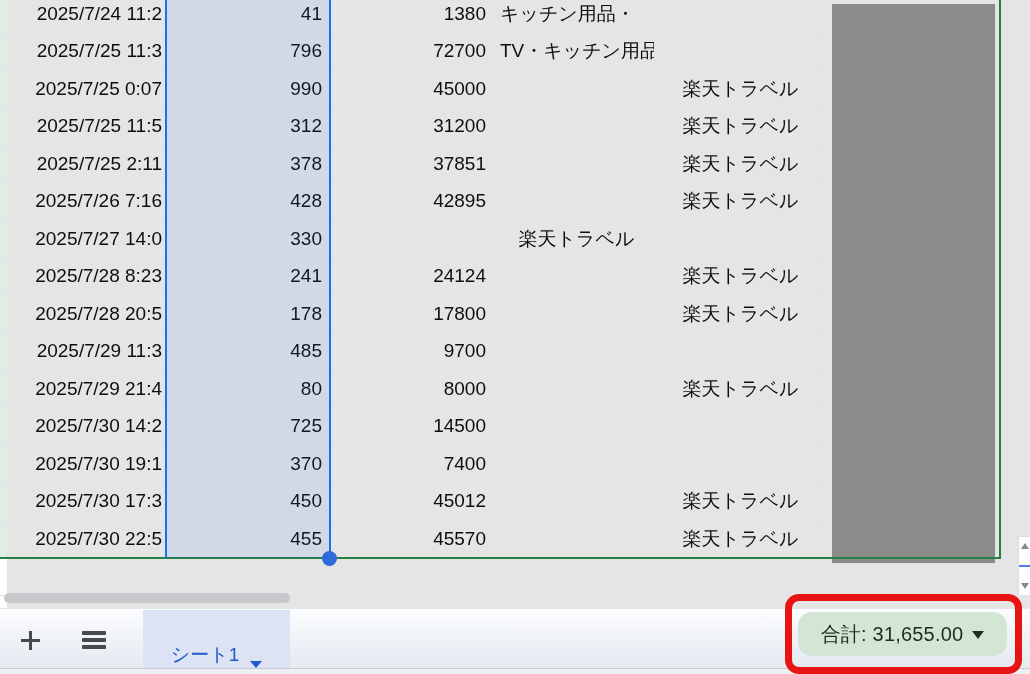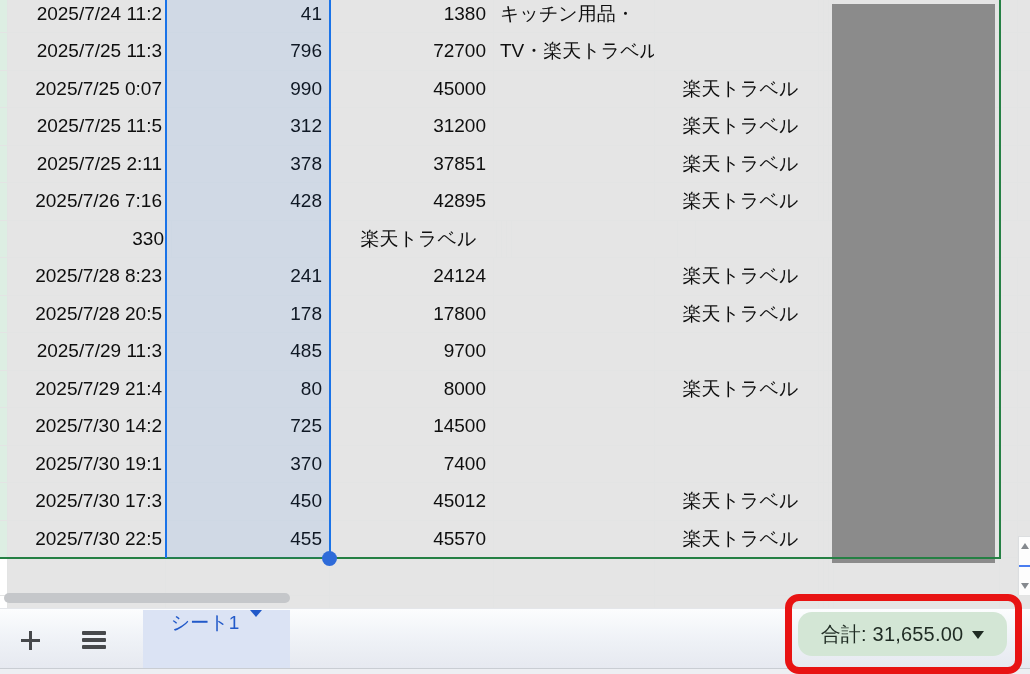--- a/index.html
+++ b/index.html
@@ -79,21 +79,21 @@
     display:flex;align-items:center;justify-content:center;cursor:pointer;z-index:11;}
   .plus-icon{position:relative;width:19px;height:19px;}
   .plus-icon::before{content:"";position:absolute;left:0;top:8px;width:19px;height:3px;background:var(--icon-gray);}
   .plus-icon::after{content:"";position:absolute;left:8px;top:0;width:3px;height:19px;background:var(--icon-gray);}
   .menu-btn{position:absolute;left:80px;top:626px;width:28px;height:28px;
     display:flex;align-items:center;justify-content:center;cursor:pointer;z-index:11;}
   .burger-icon{display:flex;flex-direction:column;gap:3.5px;}
   .burger-icon i{display:block;width:24px;height:3.4px;background:var(--icon-gray);border-radius:1px;}
 
   .tab{position:absolute;left:143px;top:610px;width:147px;height:58px;
-    background:var(--tab-bg);display:flex;align-items:flex-start;justify-content:center;
+    background:var(--tab-bg);display:flex;align-items:flex-end;justify-content:center;
     gap:11px;cursor:pointer;z-index:11;}
   .tab-label{font-size:19px;font-weight:500;color:var(--tab-text);}
   .tab-caret{width:0;height:0;border-left:6px solid transparent;border-right:6px solid transparent;
     border-top:7px solid var(--tab-text);}
 
   
   .red-box{position:absolute;left:785px;top:594px;width:237px;height:80px;
     border:7px solid var(--annotation-red);border-radius:14px;z-index:20;pointer-events:none;}
   .sum-chip{position:absolute;left:6px;top:11px;width:209px;height:44px;
     background:var(--pill-bg);border-radius:14px;
@@ -122,21 +122,21 @@
           <div class="cell cn"></div>
           <div class="cell cj"></div>
           <div class="cell ck"></div>
           <div class="cell cl"></div>
         </div>
         <div class="row">
           <div class="cell ca"></div>
           <div class="cell cb">2025/7/25 11:3</div>
           <div class="cell cc">796</div>
           <div class="cell cd">72700</div>
-          <div class="cell ce">TV・楽天トラベル</div>
+          <div class="cell ce">TV・キッチン用品</div>
           <div class="cell cf"></div>
           <div class="cell cn"></div>
           <div class="cell cn"></div>
           <div class="cell cn"></div>
           <div class="cell cj"></div>
           <div class="cell ck"></div>
           <div class="cell cl"></div>
         </div>
         <div class="row">
           <div class="cell ca"></div>
@@ -189,20 +189,21 @@
           <div class="cell cf">楽天トラベル</div>
           <div class="cell cn"></div>
           <div class="cell cn"></div>
           <div class="cell cn"></div>
           <div class="cell cj"></div>
           <div class="cell ck"></div>
           <div class="cell cl"></div>
         </div>
         <div class="row">
           <div class="cell ca"></div>
+          <div class="cell cb">2025/7/27 14:0</div>
           <div class="cell cc">330</div>
           <div class="cell ce"></div>
           <div class="cell cf">楽天トラベル</div>
           <div class="cell cn"></div>
           <div class="cell cn"></div>
           <div class="cell cn"></div>
           <div class="cell cj"></div>
           <div class="cell ck"></div>
           <div class="cell cl"></div>
         </div>

